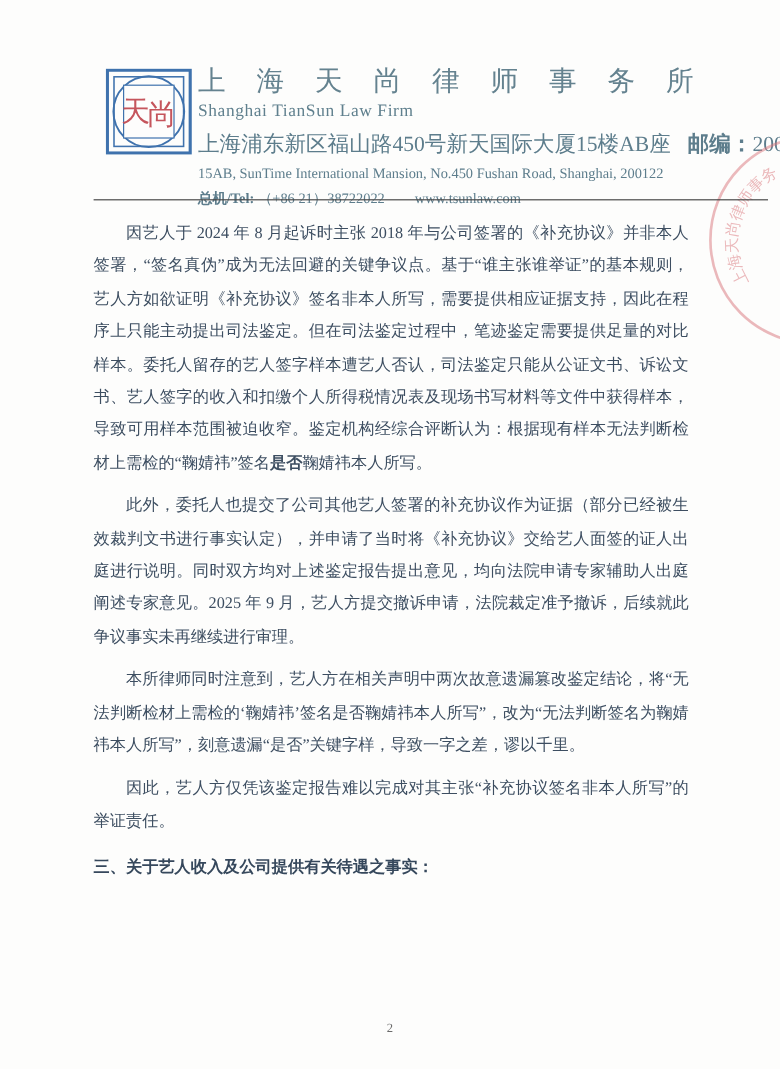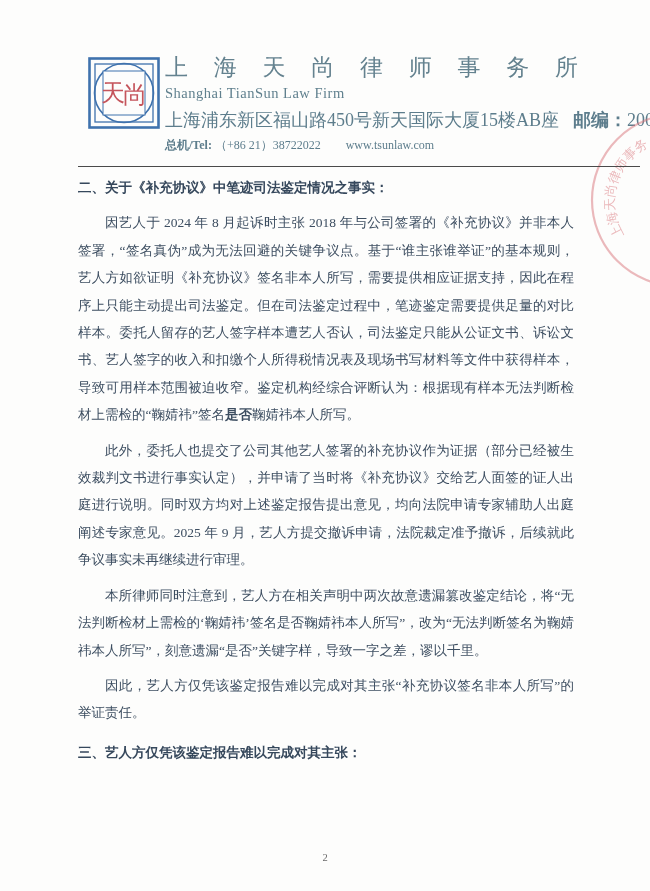--- a/index.html
+++ b/index.html
@@ -75,20 +75,21 @@
       <text x="25" y="44" font-size="24" fill="#c5555c" text-anchor="middle" font-family="Liberation Serif, DejaVu Serif, serif">天</text>
       <text x="47" y="46" font-size="24" fill="#c5555c" text-anchor="middle" font-family="Liberation Serif, DejaVu Serif, serif">尚</text>
     </svg>
 
     <div class="head-text">
       <div class="firm-cn">上 海 天 尚 律 师 事 务 所</div>
       <div class="firm-en">Shanghai TianSun Law Firm</div>
       <div class="addr-line">
         <span>上海浦东新区福山路450号新天国际大厦15楼AB座</span><span class="lbl">邮编：</span><span>200122</span>
       </div>
+      <div class="addr-en">15AB, SunTime International Mansion, No.450 Fushan Road, Shanghai, 200122</div>
       <div class="tel-line">
         <span class="lbl">总机/Tel:</span>
         <span>（+86 21）38722022</span>
         <span class="web">www.tsunlaw.com</span>
       </div>
     </div>
   </div>
 
   <svg class="seal" viewBox="0 0 130 215" aria-hidden="true">
     <g opacity="0.5">
@@ -98,23 +99,22 @@
       </defs>
       <text font-size="13" fill="#d9767c" font-family="Liberation Serif, DejaVu Serif, serif">
         <textPath href="#sealArc">上海天尚律师事务</textPath>
       </text>
     </g>
   </svg>
 
   <hr class="rule">
 
   <main class="doc-body">
-    <h2>二、关于《补充协议》中笔迹司法鉴定情况之事实：</h2>
     <p><span>因艺人于 2024 年 8 月起诉时主张 2018 年与公司签署的《补充协议》并非本人签署，“签名真伪”成为无法回避的关键争议点。基于“谁主张谁举证”的基本规则，艺人方如欲证明《补充协议》签名非本人所写，需要提供相应证据支持，因此在程序上只能主动提出司法鉴定。但在司法鉴定过程中，笔迹鉴定需要提供足量的对比样本。委托人留存的艺人签字样本遭艺人否认，司法鉴定只能从公证文书、诉讼文书、艺人签字的收入和扣缴个人所得税情况表及现场书写材料等文件中获得样本，导致可用样本范围被迫收窄。鉴定机构经综合评断认为：根据现有样本无法判断检材上需检的“鞠婧祎”签名</span><span class="b">是否</span><span>鞠婧祎本人所写。</span></p>
     <p><span>此外，委托人也提交了公司其他艺人签署的补充协议作为证据（部分已经被生效裁判文书进行事实认定），并申请了当时将《补充协议》交给艺人面签的证人出庭进行说明。同时双方均对上述鉴定报告提出意见，均向法院申请专家辅助人出庭阐述专家意见。2025 年 9 月，艺人方提交撤诉申请，法院裁定准予撤诉，后续就此争议事实未再继续进行审理。</span></p>
     <p><span>本所律师同时注意到，艺人方在相关声明中两次故意遗漏篡改鉴定结论，将“无法判断检材上需检的‘鞠婧祎’签名是否鞠婧祎本人所写”，改为“无法判断签名为鞠婧祎本人所写”，刻意遗漏“是否”关键字样，导致一字之差，谬以千里。</span></p>
     <p><span>因此，艺人方仅凭该鉴定报告难以完成对其主张“补充协议签名非本人所写”的举证责任。</span></p>
-    <h2 class="sec3">三、艺人方仅凭该鉴定报告难以完成对其主张：</h2>
+    <h2 class="sec3">三、关于艺人收入及公司提供有关待遇之事实：</h2>
   </main>
 
   <div class="page-num">2</div>
 
 </div>
 
 </body></html>

